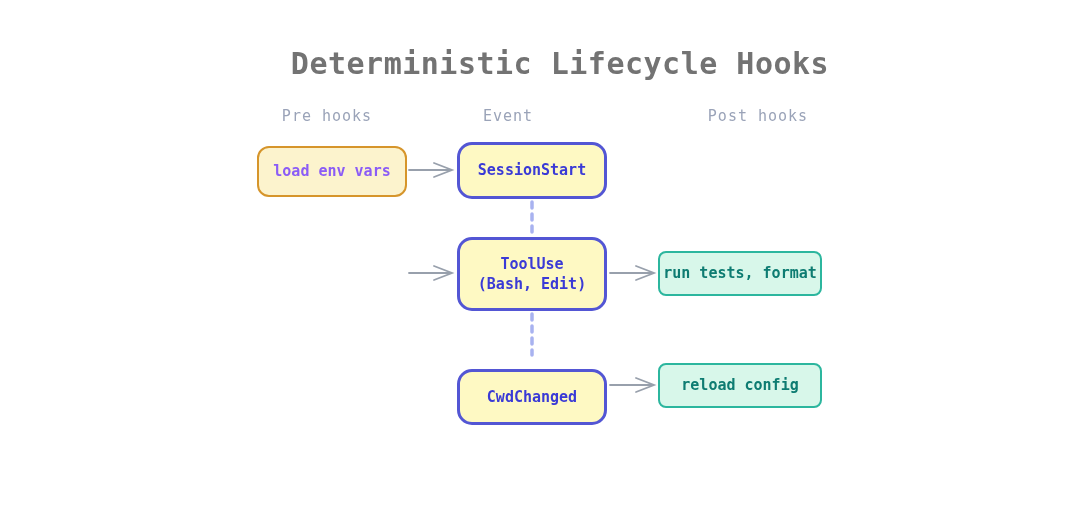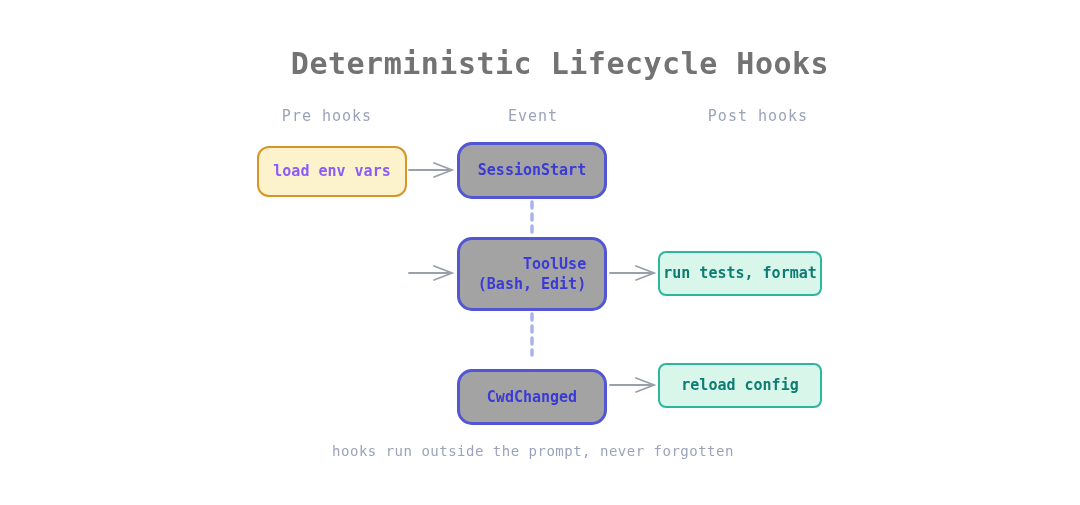--- a/index.html
+++ b/index.html
@@ -13,37 +13,36 @@
   .title{
     position:absolute;left:560px;top:46px;transform:translateX(-50%);
     font-size:30px;font-weight:bold;color:#737373;white-space:nowrap;
     letter-spacing:0.5px;
   }
   .col-header{
     position:absolute;top:107px;transform:translateX(-50%);
     font-size:15px;color:#9aa3b8;white-space:nowrap;letter-spacing:1px;
   }
   .col-header.pre{left:327px;}
-  .col-header.event{left:533px;}
+  .col-header.event{left:508px;}
   .col-header.post{left:758px;}
   .node{
     position:absolute;display:flex;align-items:center;justify-content:center;
     text-align:center;font-size:15px;font-weight:bold;white-space:pre-line;
     box-sizing:border-box;line-height:1.35;
   }
   .node.pre-hook{
     left:257px;width:150px;height:51px;
     background:#fcf3cd;border:2px solid #d6952b;border-radius:12px;
     color:#8b5cf6;
   }
   .node.event-box{
     left:457px;width:150px;
-    background:#a3a3a3;border:3px solid #5356d4;border-radius:15px;
+    background:#fef9c3;border:3px solid #5356d4;border-radius:15px;
     color:#3a3ad6;
-    text-align:right;
   }
   .node.post-hook{
     left:658px;width:164px;height:45px;
     background:#d8f7ea;border:2px solid #2cb69e;border-radius:8px;
     color:#0e7c72;
   }
   #node-pre-session{top:146px;}
   #node-event-session{top:142px;height:57px;}
   #node-pre-tooluse{top:249px;}
   #node-event-tooluse{top:237px;height:74px;}
@@ -96,15 +95,14 @@
   <div class="node pre-hook" id="node-pre-session">load env vars</div>
   <div class="node event-box" id="node-event-session">SessionStart</div>
 
   <div class="node event-box" id="node-event-tooluse">ToolUse
 (Bash, Edit)</div>
   <div class="node post-hook" id="node-post-tooluse">run tests, format</div>
 
   <div class="node event-box" id="node-event-cwd">CwdChanged</div>
   <div class="node post-hook" id="node-post-cwd">reload config</div>
 
-  <div class="footer">hooks run outside the prompt, never forgotten</div>
 
 </div>
 
 </body></html>

